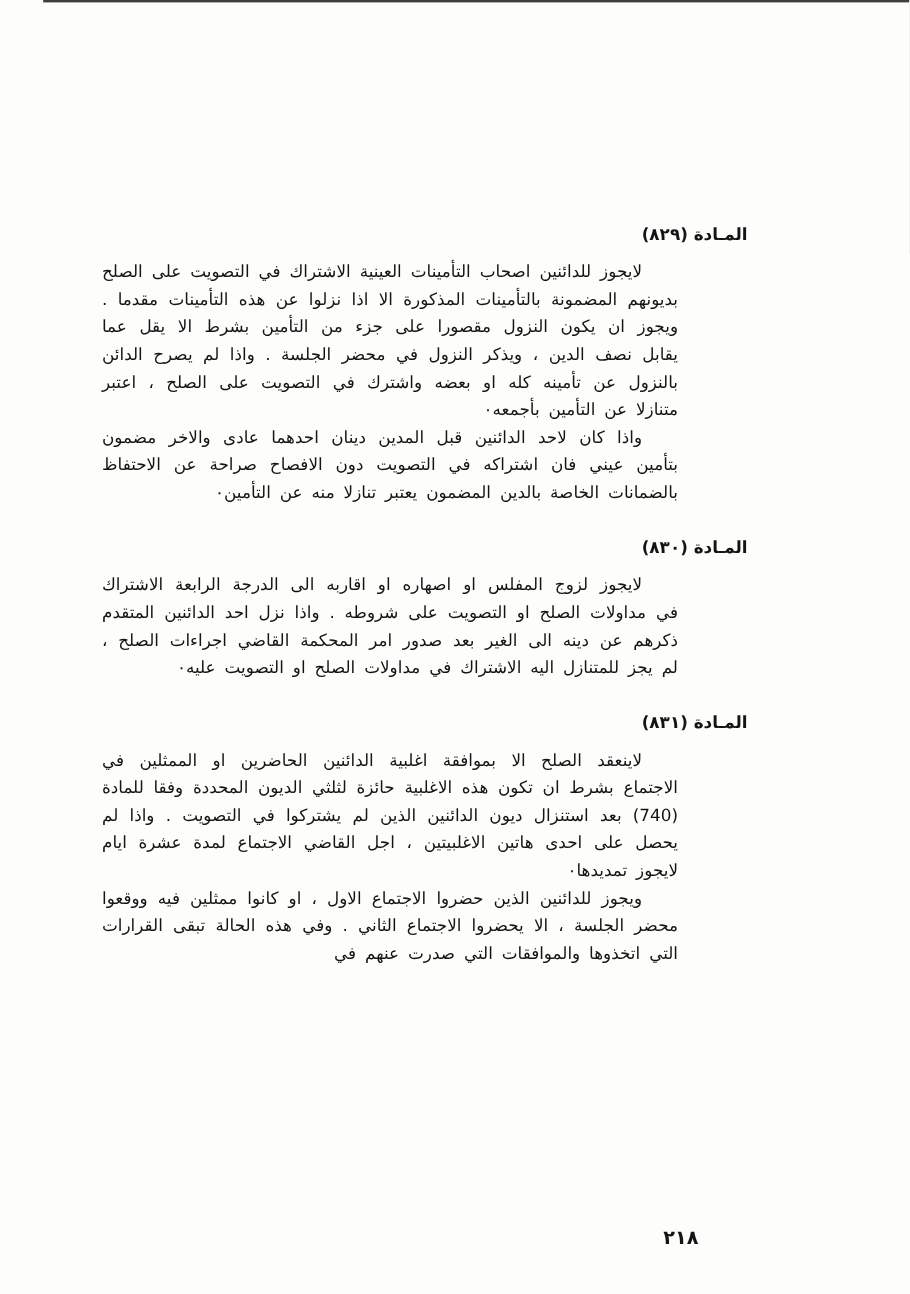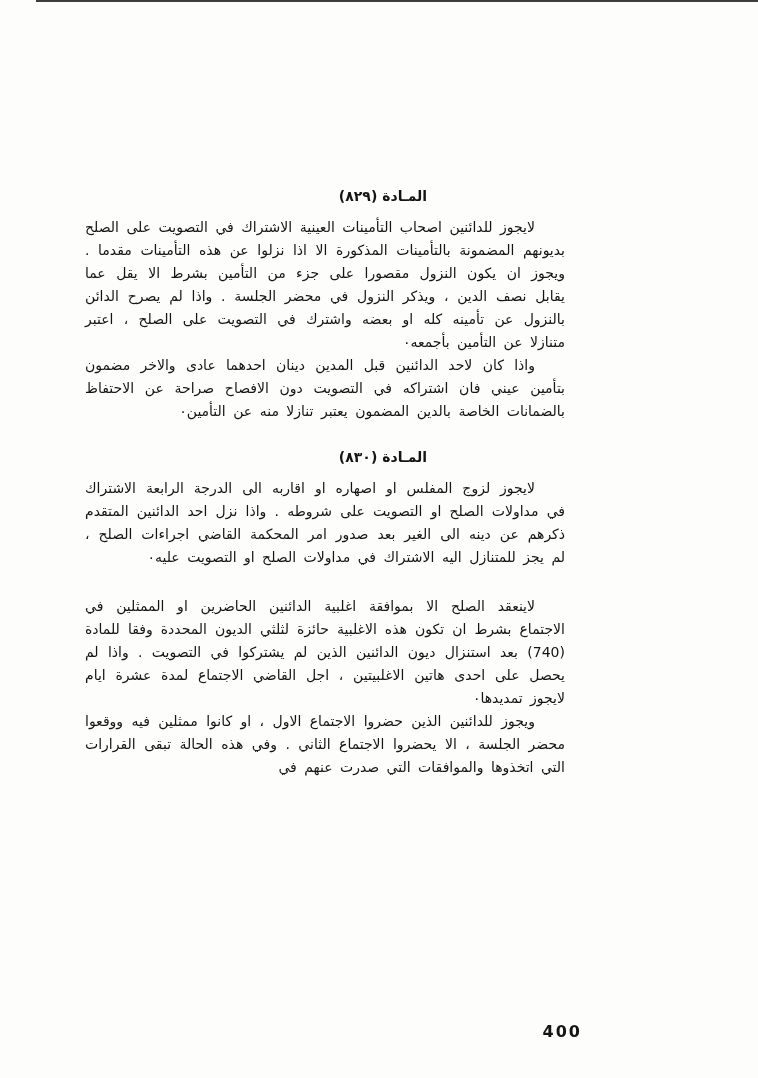--- a/index.html
+++ b/index.html
@@ -34,21 +34,20 @@
     width: 480px;
     direction: rtl;
   }
   .article + .article {
     margin-top: 26px;
   }
   .article-heading {
     font-size: 14px;
     font-weight: bold;
     margin: 0 0 12px 0;
-    text-align: center;
     transform: translateX(58px); 
     letter-spacing: 1px;
     white-space: nowrap;
   }
   .para {
     margin: 0;
     font-size: 14px;
     font-weight: normal;
     line-height: 23px;
     text-align: justify;
@@ -80,21 +79,22 @@
       <p class="para">لايجوز للدائنين اصحاب التأمينات العينية الاشتراك في التصويت على الصلح بديونهم المضمونة بالتأمينات المذكورة الا اذا نزلوا عن هذه التأمينات مقدما . ويجوز ان يكون النزول مقصورا على جزء من التأمين بشرط الا يقل عما يقابل نصف الدين ، ويذكر النزول في محضر الجلسة . واذا لم يصرح الدائن بالنزول عن تأمينه كله او بعضه واشترك في التصويت على الصلح ، اعتبر متنازلا عن التأمين بأجمعه٠</p>
       <p class="para">واذا كان لاحد الدائنين قبل المدين دينان احدهما عادى والاخر مضمون بتأمين عيني فان اشتراكه في التصويت دون الافصاح صراحة عن الاحتفاظ بالضمانات الخاصة بالدين المضمون يعتبر تنازلا منه عن التأمين٠</p>
     </section>
 
     <section class="article">
       <h2 class="article-heading">المـادة (٨٣٠)</h2>
       <p class="para">لايجوز لزوج المفلس او اصهاره او اقاربه الى الدرجة الرابعة الاشتراك في مداولات الصلح او التصويت على شروطه . واذا نزل احد الدائنين المتقدم ذكرهم عن دينه الى الغير بعد صدور امر المحكمة القاضي اجراءات الصلح ، لم يجز للمتنازل اليه الاشتراك في مداولات الصلح او التصويت عليه٠</p>
     </section>
 
     <section class="article">
+      <h2 class="article-heading">المـادة (٨٣١)</h2>
       <p class="para">لاينعقد الصلح الا بموافقة اغلبية الدائنين الحاضرين او الممثلين في الاجتماع بشرط ان تكون هذه الاغلبية حائزة لثلثي الديون المحددة وفقا للمادة (740) بعد استنزال ديون الدائنين الذين لم يشتركوا في التصويت . واذا لم يحصل على احدى هاتين الاغلبيتين ، اجل القاضي الاجتماع لمدة عشرة ايام لايجوز تمديدها٠</p>
       <p class="para">ويجوز للدائنين الذين حضروا الاجتماع الاول ، او كانوا ممثلين فيه ووقعوا محضر الجلسة ، الا يحضروا الاجتماع الثاني . وفي هذه الحالة تبقى القرارات التي اتخذوها والموافقات التي صدرت عنهم في</p>
     </section>
 
   </div>
 
-  <div class="page-number">400</div>
+  <div class="page-number">٢١٨</div>
 
 </div>
 
 </body></html>

